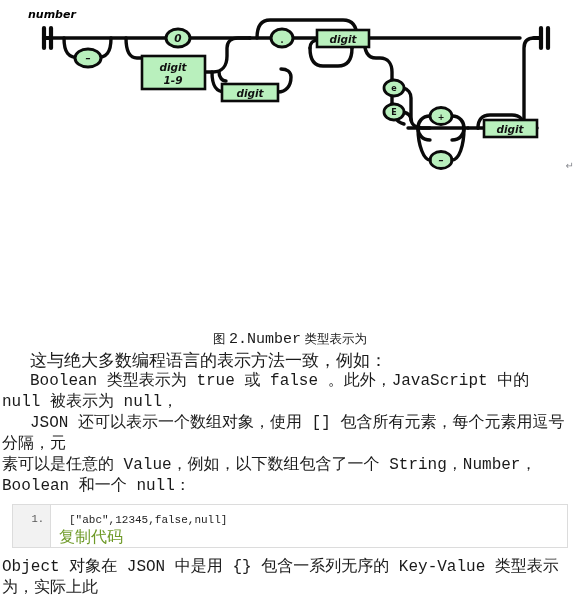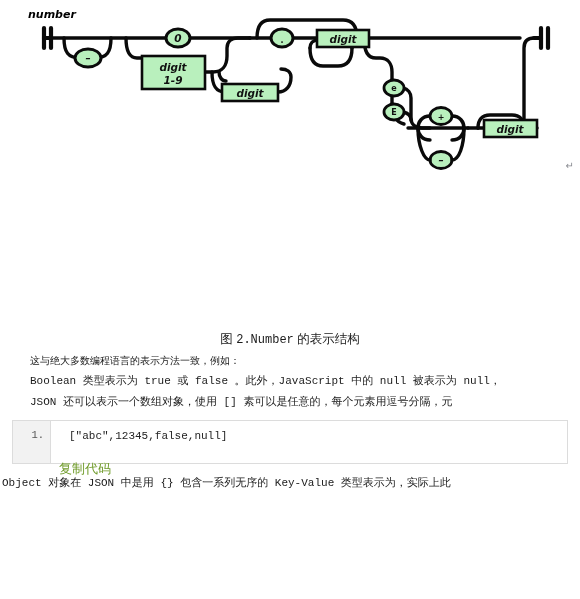--- a/index.html
+++ b/index.html
@@ -63,37 +63,37 @@
   
   .caption {
     text-align: center;
     font-size: 12.5px;
     line-height: 20px;
     color: #1a1a1a;
     margin-top: 144px;
   }
   .caption .en {
     font-family: "Liberation Mono", monospace;
-    font-size: 12px;
+    font-size: 15px;
   }
 
   
   .para {
-    font-size: 10px;
+    font-size: 17px;
     line-height: 21px;
     color: #1a1a1a;
     margin: 0;
     padding: 0 4px 0 2px;
   }
   .para.indent {
     text-indent: 28px;
   }
   .en {
     font-family: "Liberation Mono", monospace;
-    font-size: 11px;
+    font-size: 16px;
   }
 
   
   .codebox {
     margin: 7px 12px 9px 12px;
     border: 1px solid #dcdcdc;
     background: #ffffff;
     display: flex;
     height: 44px;
     box-sizing: border-box;
@@ -116,24 +116,24 @@
     box-sizing: border-box;
   }
   .codeline {
     font-family: "Liberation Mono", monospace;
     font-size: 11px;
     color: #222222;
     white-space: pre;
     line-height: 14px;
   }
   .copylink {
-    font-size: 13px;
+    font-size: 16px;
     color: #6e9a28;
     line-height: 16px;
-    margin-top: 18px;
+    margin-top: 2px;
     margin-left: -10px;
     cursor: pointer;
   }
 </style>
 </head>
 <body>
 
 <div class="page">
 
   <div class="diagram-block">
@@ -259,29 +259,30 @@
         <rect x="484" y="120" width="53" height="17" fill="#b9f0bd" stroke="#0a0a0a" stroke-width="2.6"></rect>
         <text class="term-text" x="510" y="133">digit</text>
       </g>
 
     </svg>
 
     <span class="pmark">↵</span>
   </div>
 
   <div class="caption">
-    <span>图 </span><span class="en">2.Number</span><span> 的表示结构</span>
+    <span>图 </span><span class="en">2.Number</span><span> 类型表示为</span>
   </div>
 
   <p class="para indent">这与绝大多数编程语言的表示方法一致，例如：</p>
 
 
   <p class="para indent en">Boolean 类型表示为 true 或 false 。此外，JavaScript 中的 null 被表示为 null，</p>
 
-  <p class="para indent en">JSON 还可以表示一个数组对象，使用 [] 素可以是任意的，每个元素用逗号分隔，元</p>
+  <p class="para indent en">JSON 还可以表示一个数组对象，使用 [] 包含所有元素，每个元素用逗号分隔，元</p>
+  <p class="para en">素可以是任意的 Value，例如，以下数组包含了一个 String，Number，Boolean 和一个 null：</p>
 
   <div class="codebox">
     <div class="gutter">1.</div>
     <div class="codebody">
       <div class="codeline">["abc",12345,false,null]</div>
       <div class="copylink">复制代码</div>
     </div>
   </div>
 
   <p class="para en">Object 对象在 JSON 中是用 {} 包含一系列无序的 Key-Value 类型表示为，实际上此</p>

